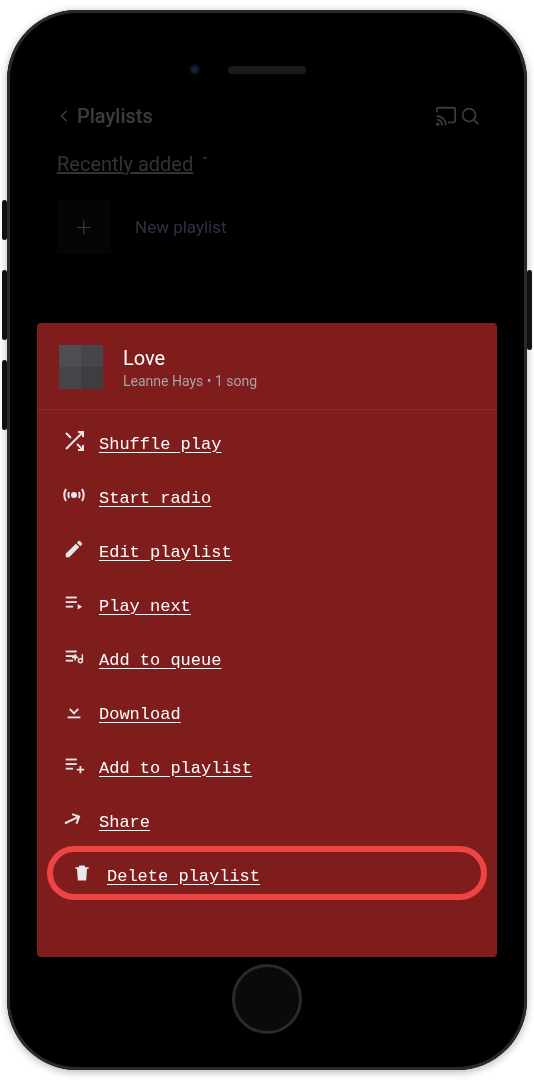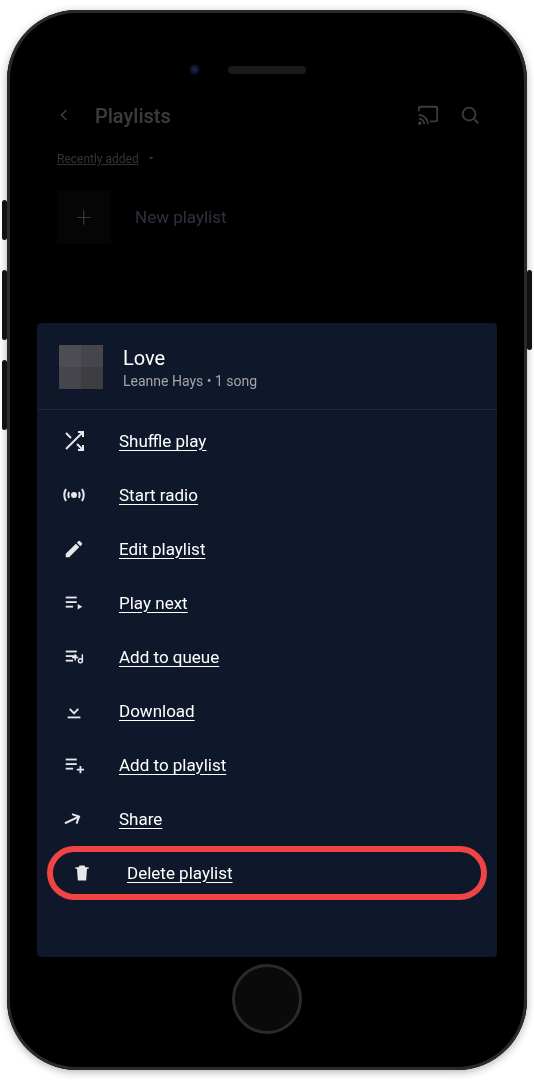--- a/index.html
+++ b/index.html
@@ -72,33 +72,34 @@
   
   .page-top {
     padding: 36px 10px 0 10px;
     display: flex;
     flex-direction: column;
     opacity: .25;
     color: #bdbdc6;
   }
   .header-row {
     display: flex;
-    gap: 20px;
+    align-items: center;
+    gap: 2px;
     padding: 0 6px 18px 6px;
   }
   .header-row .icon { width: 22px; height: 22px; display:flex;align-items:center;justify-content:center;}
   .header-title {
     flex: 1;
     font-size: 20px;
     font-weight: 500;
     color: #ececf1;
   }
   .sort-row {
     padding: 6px 10px 20px 10px;
-    font-size: 12px;
+    font-size: 20px;
     color: #c8c8cf;
     text-decoration: underline;
     display:flex;align-items:flex-start;gap:6px;
   }
   .new-pl {
     display: flex;
     align-items: center;
     gap: 24px;
     padding: 4px 10px 18px 10px;
   }
@@ -108,21 +109,21 @@
     display:flex;align-items:center;justify-content:center;
     font-size:28px;color:#e6e6e8;font-weight:200;
   }
   .new-pl .lbl { font-size: 17px; color:#c4b5fd; }
 
   
   .sheet {
     position: absolute;
     left: 0; right: 0; bottom: 0;
     top: 255px;
-    background: #0f172a;
+    background: #7f1d1d;
     border-top-left-radius: 4px;
     border-top-right-radius: 4px;
   }
   .sheet-header{
     display:flex;align-items:center;gap:20px;
     padding:22px 22px 20px 22px;
     border-bottom:1px solid rgba(255,255,255,.07);
   }
   .thumb{
     width:44px;height:44px;
@@ -130,23 +131,24 @@
     display:flex;flex-wrap:wrap;
   }
   .thumb div{width:50%;height:50%;background:#45454b;}
   .thumb div:nth-child(1){background:#4d4d53;}
   .thumb div:nth-child(4){background:#3d3d42;}
   .sh-title{font-size:20px;color:#fff;font-weight:400;}
   .sh-sub{font-size:14px;color:#a4a4aa;margin-top:3px;text-align:center;}
 
   .menu-list{padding:4px 0 14px 0;}
   .menu-item{
-    display:flex;align-items:center;gap:32px;
+    display:flex;align-items:flex-end;gap:12px;
     padding:14px 24px;
     cursor:pointer;
+    font-family:Liberation Mono, monospace;
   }
   .menu-item .micon{
     width:26px;height:26px;
     display:flex;align-items:center;justify-content:center;
     color:#e8e8eb;
     flex-shrink:0;
   }
   .menu-item .mlabel{
     font-size:17px;color:#fff;
     text-decoration:underline;

